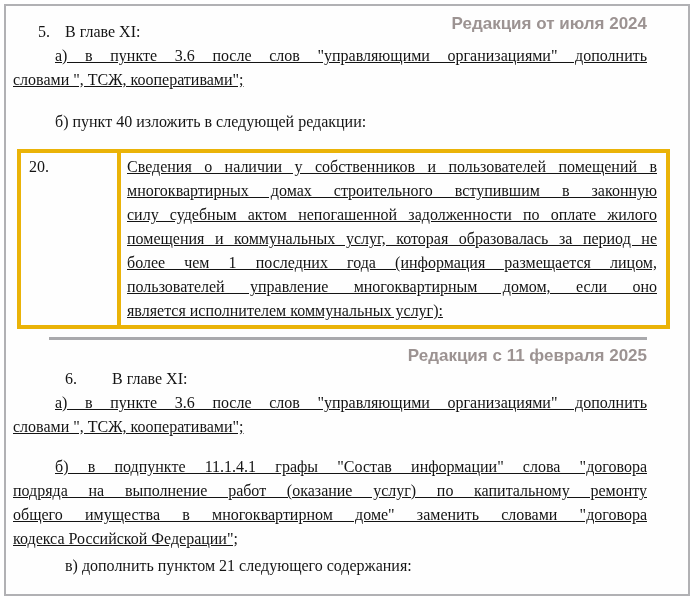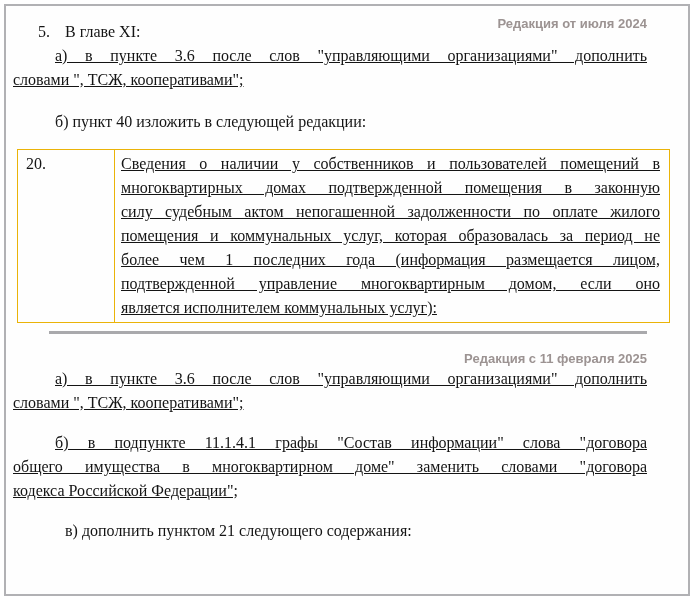--- a/index.html
+++ b/index.html
@@ -20,31 +20,31 @@
     background: #fefefe;
     overflow: hidden;
     padding: 14px 41px 0 7px;
     color: #141414;
     font-size: 16px;
     line-height: 24px;
   }
   .edlabel {
     font-family: "Liberation Sans", sans-serif;
     font-weight: bold;
-    font-size: 13px;
+    font-size: 17px;
     line-height: 16px;
     color: #9c9392;
     text-align: right;
   }
   .edlabel-top {
     position: absolute;
     top: 10px;
     right: 41px;
   }
-  .edlabel-mid { margin-top: 17px; }
+  .edlabel-mid { margin-top: 8px; }
   .h .num { display: inline-block; }
   .h5 .num { margin-left: 25px; }
   .h5 .ht  { margin-left: 15px; }
   .h6 { margin-top: 3px; }
   .h6 .num { margin-left: 52px; }
   .h6 .ht  { margin-left: 35px; }
   .lines .ln {
     text-align: justify;
     text-align-last: justify;
     text-decoration: underline;
@@ -54,42 +54,42 @@
   .oneline { text-indent: 42px; }
   .p5b { margin-top: 18px; }
   .law-table {
     border-collapse: collapse;
     table-layout: fixed;
     width: 653px;
     margin-left: 4px;
     margin-top: 15px;
   }
   .law-table td {
-    border: 1px solid #eab308;
+    border: 4px solid #eab308;
     vertical-align: top;
     font-size: 16px;
     line-height: 24px;
   }
   .num-cell {
     width: 84px;
     padding: 2px 4px 2px 8px;
   }
   .text-cell {
     padding: 2px 9px 2px 6px;
     margin-top: 28px;
   }
   .divider {
     height: 3px;
     background: #a9a9ac;
     width: 598px;
     margin-left: 36px;
     margin-top: 8px;
   }
   .p6b { margin-top: 16px; }
-  .p6v { margin-top: 16px; text-indent: 52px; }
+  .p6v { margin-top: 3px; text-indent: 52px; }
 </style>
 </head>
 <body>
 
 <div class="frame">
 
   <div class="edlabel edlabel-top">Редакция от июля 2024</div>
 
   <div class="h h5">
     <span class="num">5.</span><span class="ht">В главе XI:</span>
@@ -102,43 +102,47 @@
 
   <div class="oneline p5b">б) пункт 40 изложить в следующей редакции:</div>
 
   <table class="law-table">
     <tbody>
         <tr>
       <td class="num-cell">20.</td>
       <td class="text-cell">
         <div class="lines">
               <div class="ln">Сведения о наличии у собственников и пользователей помещений в</div>
-              <div class="ln">многоквартирных домах подтвержденной помещения в законную</div>
+              <div class="ln">многоквартирных домах строительного вступившим в законную</div>
               <div class="ln">силу судебным актом непогашенной задолженности по оплате жилого</div>
               <div class="ln">помещения и коммунальных услуг, которая образовалась за период не</div>
               <div class="ln">более чем 1 последних года (информация размещается лицом,</div>
-              <div class="ln">подтвержденной управление многоквартирным домом, если оно</div>
+              <div class="ln">пользователей управление многоквартирным домом, если оно</div>
               <div class="ln">является исполнителем коммунальных услуг):</div>
             </div>
       </td>
     </tr>
   </tbody>
     </table>
 
   <div class="divider"></div>
 
   <div class="edlabel edlabel-mid">Редакция с 11 февраля 2025</div>
 
+  <div class="h h6">
+    <span class="num">6.</span><span class="ht">В главе XI:</span>
+  </div>
 
   <div class="lines indent">
       <div class="ln">а) в пункте 3.6 после слов "управляющими организациями" дополнить</div>
       <div class="ln">словами ", ТСЖ, кооперативами";</div>
     </div>
 
   <div class="lines indent p6b">
       <div class="ln">б) в подпункте 11.1.4.1 графы "Состав информации" слова "договора</div>
+      <div class="ln">подряда на выполнение работ (оказание услуг) по капитальному ремонту</div>
       <div class="ln">общего имущества в многоквартирном доме" заменить словами "договора</div>
       <div class="ln">кодекса Российской Федерации";</div>
     </div>
 
   <div class="p6v">в) дополнить пунктом 21 следующего содержания:</div>
 
 </div>
 
 </body></html>

